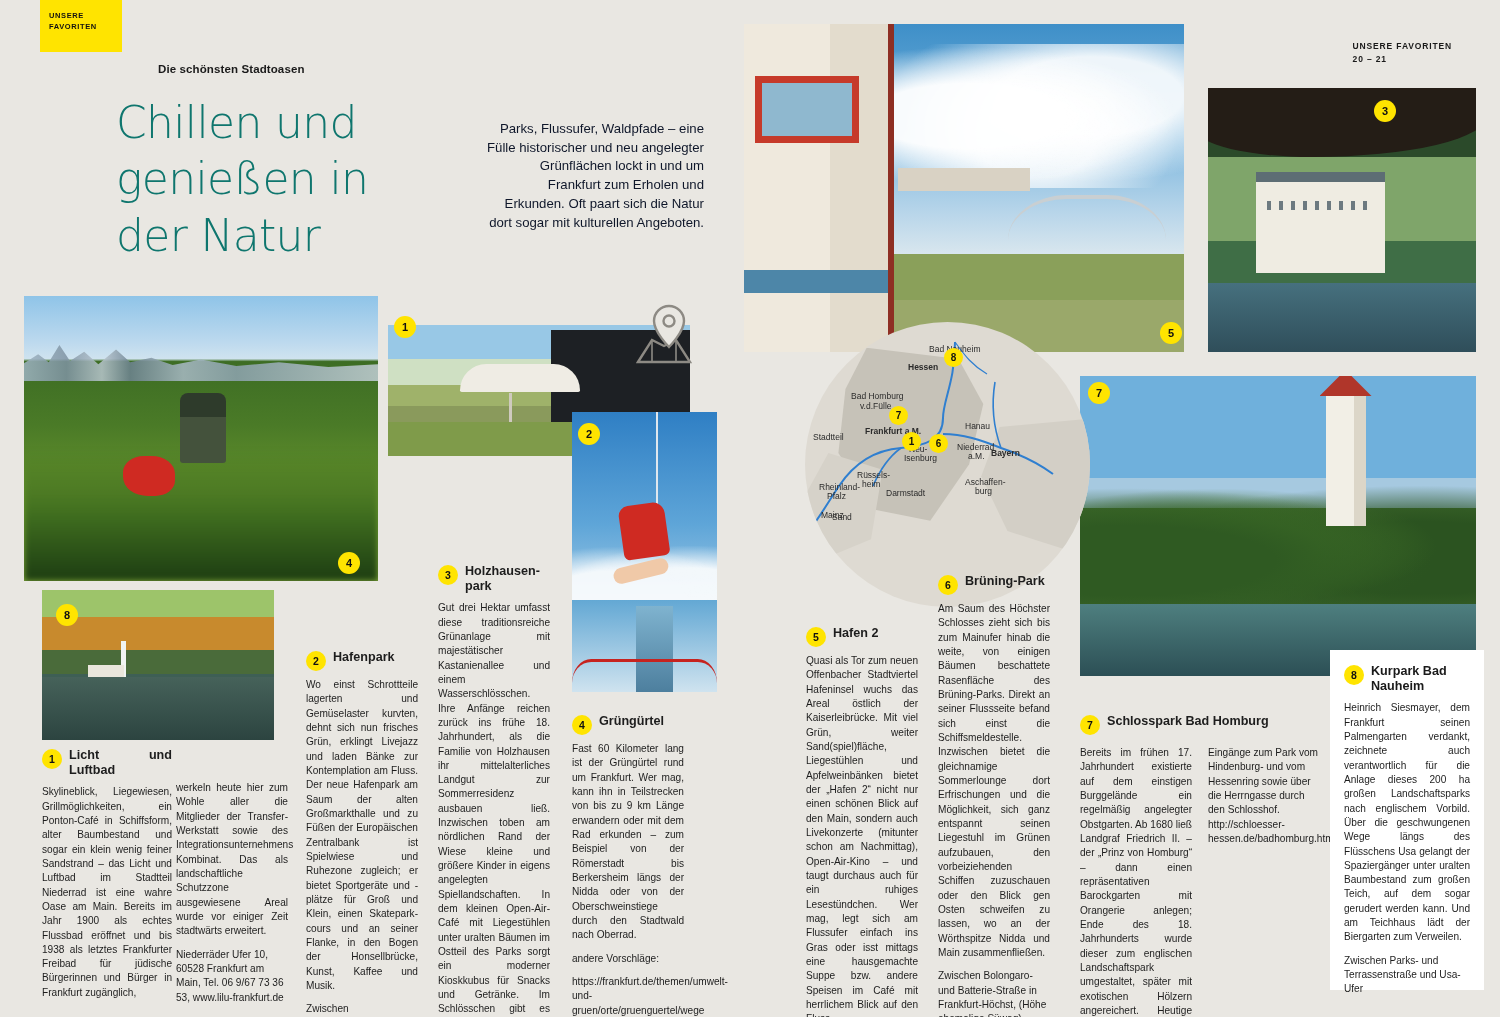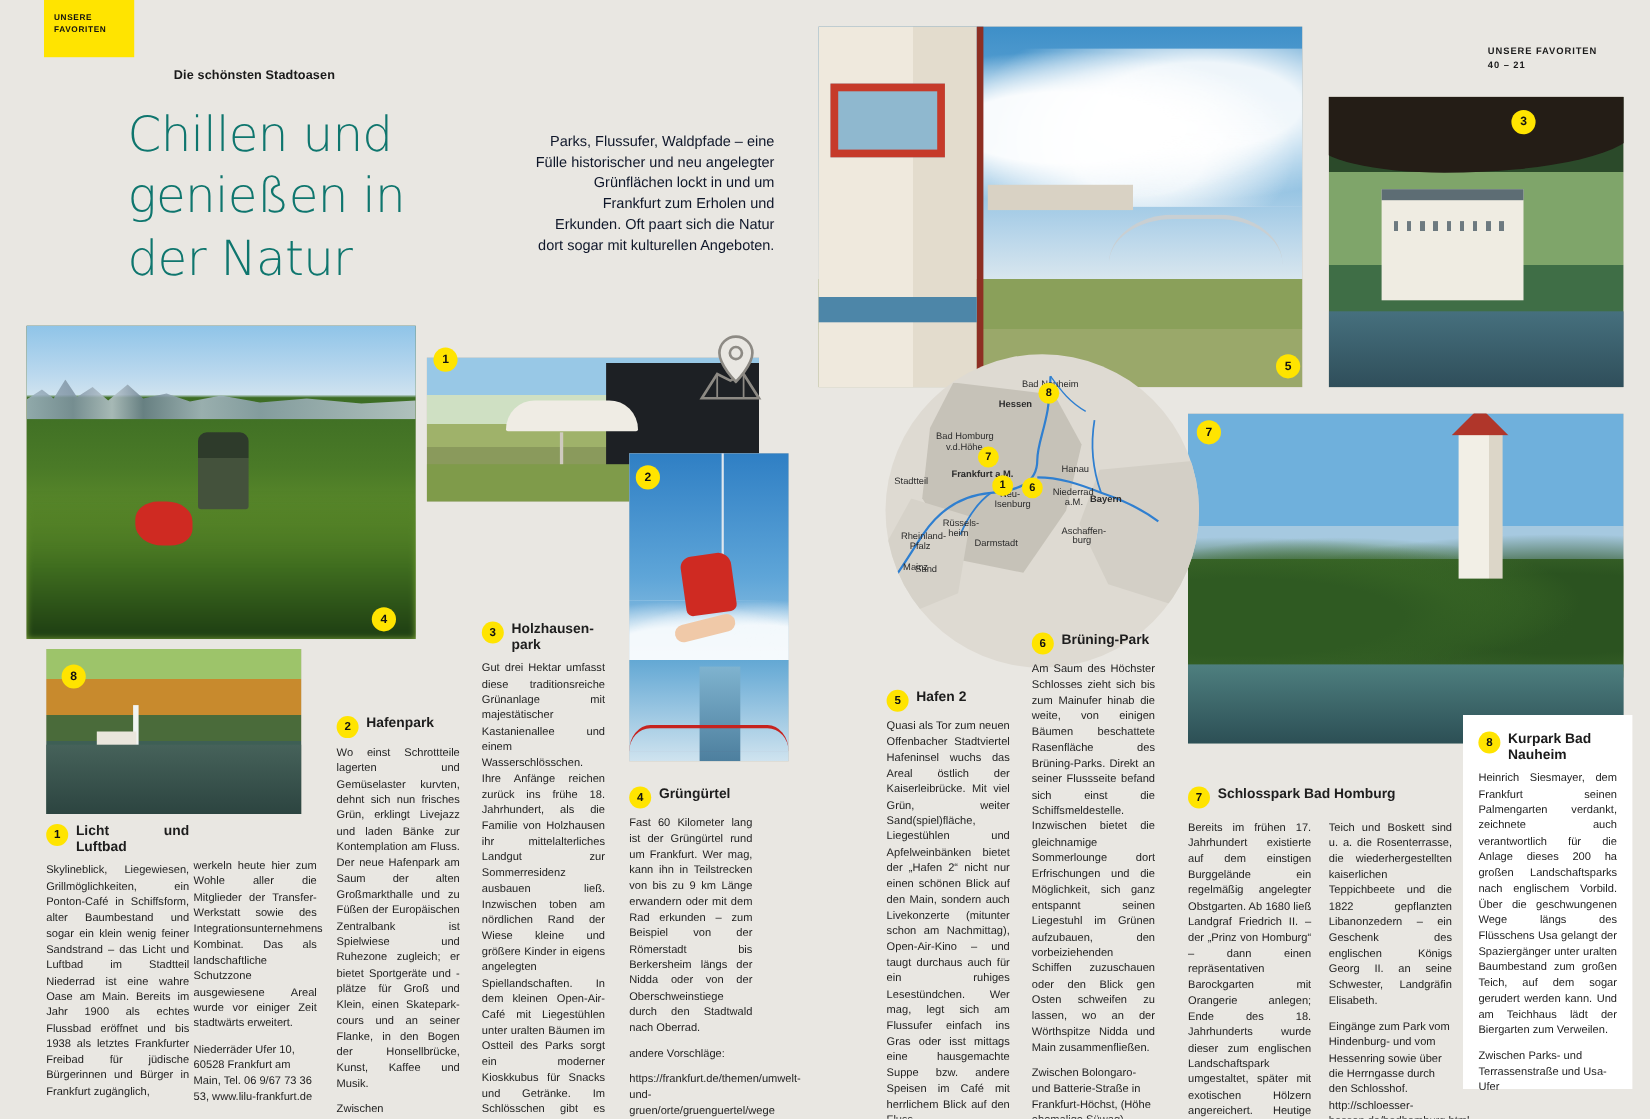--- a/index.html
+++ b/index.html
@@ -259,21 +259,21 @@
 
 <div class="page">
 
   <div class="corner-tab">
     <div>UNSERE</div>
     <div>FAVORITEN</div>
   </div>
 
   <div class="folio">
     <div>UNSERE FAVORITEN</div>
-    <div>40 – 21</div>
+    <div>20 – 21</div>
   </div>
 
   <div class="kicker">Die schönsten Stadtoasen</div>
   <div class="headline">Chillen und genießen in der Natur</div>
   <div class="lead">Parks, Flussufer, Waldpfade – eine Fülle historischer und neu angelegter Grünflächen lockt in und um Frankfurt zum Erholen und Erkunden. Oft paart sich die Natur dort sogar mit kulturellen Angeboten.</div>
 
   <div class="ph" id="photo-meadow">
     <div class="sky"></div>
       <div class="blur-grass"></div>
     <div class="person"></div>
@@ -356,21 +356,21 @@
       <path d="M138 112 C158 112 176 118 196 126 C214 132 232 140 248 152" stroke="#2f7fd0" stroke-width="2" fill="none"></path>
       <path d="M96 126 C82 136 74 150 68 164" stroke="#2f7fd0" stroke-width="1.6" fill="none"></path>
       <path d="M190 60 C186 84 188 104 196 126" stroke="#2f7fd0" stroke-width="1.6" fill="none"></path>
       <path d="M150 20 C160 34 168 44 182 52" stroke="#2f7fd0" stroke-width="1.2" fill="none"></path>
       <path d="M0 0 L285 0 L285 285 L0 285 Z" stroke="none" fill="none"></path>
     </svg>
     <div id="map-labels">
         <div class="map-label bold" style="left: 103px; top: 40px;">Hessen</div>
         <div class="map-label" style="left: 124px; top: 22px;">Bad Nauheim</div>
         <div class="map-label" style="left: 46px; top: 69px;">Bad Homburg</div>
-        <div class="map-label" style="left: 55px; top: 79px;">v.d.Höhe</div>
+        <div class="map-label" style="left: 55px; top: 79px;">v.d.Fülle</div>
         <div class="map-label" style="left: 8px; top: 110px;">Stadtteil</div>
         <div class="map-label bold" style="left: 60px; top: 104px;">Frankfurt a.M.</div>
         <div class="map-label" style="left: 160px; top: 99px;">Hanau</div>
         <div class="map-label" style="left: 152px; top: 120px;">Niederrad</div>
         <div class="map-label" style="left: 163px; top: 129px;">a.M.</div>
         <div class="map-label" style="left: 104px; top: 122px;">Neu-</div>
         <div class="map-label" style="left: 99px; top: 131px;">Isenburg</div>
         <div class="map-label bold" style="left: 186px; top: 126px;">Bayern</div>
         <div class="map-label" style="left: 16px; top: 148px; margin-top: 40px;">Mainz</div>
         <div class="map-label" style="left: 52px; top: 148px;">Rüssels-</div>
@@ -451,21 +451,20 @@
   <div class="col" style="left:1080px; top:714px; width:245px;">
     <div class="entry-head">
       <span class="badge-inline">7</span>
       <h3>Schlosspark Bad Homburg</h3>
     </div>
   </div>
   <div class="col" style="left:1080px; top:746px; width:112px;">
     <p>Bereits im frühen 17. Jahrhundert existierte auf dem einstigen Burggelände ein regelmäßig angelegter Obstgarten. Ab 1680 ließ Landgraf Friedrich II. – der „Prinz von Homburg“ – dann einen repräsentativen Barockgarten mit Orangerie anlegen; Ende des 18. Jahrhunderts wurde dieser zum englischen Landschaftspark umgestaltet, später mit exotischen Hölzern angereichert. Heutige Attraktionen des 12 ha großen Schlossparks mit</p>
   </div>
   <div class="col" style="left:1208px; top:746px; width:112px;">
-    <p>Teich und Boskett sind u. a. die Rosenterrasse, die wiederhergestellten kaiserlichen Teppichbeete und die 1822 gepflanzten Libanonzedern – ein Geschenk des englischen Königs Georg II. an seine Schwester, Landgräfin Elisabeth.</p>
     <p class="addr">Eingänge zum Park vom Hindenburg- und vom Hessenring sowie über die Herrngasse durch den Schlosshof. http://schloesser-hessen.de/badhomburg.html</p>
   </div>
 
   <div class="white-box" style="left:1330px; top:650px; width:154px; height:340px;">
     <div class="entry-head">
       <span class="badge-inline">8</span>
       <h3>Kurpark Bad Nauheim</h3>
     </div>
     <div class="col" style="position:static; width:100%;">
       <p>Heinrich Siesmayer, dem Frankfurt seinen Palmengarten verdankt, zeichnete auch verantwortlich für die Anlage dieses 200 ha großen Landschaftsparks nach englischem Vorbild. Über die geschwungenen Wege längs des Flüsschens Usa gelangt der Spaziergänger unter uralten Baumbestand zum großen Teich, auf dem sogar gerudert werden kann. Und am Teichhaus lädt der Biergarten zum Verweilen.</p>

